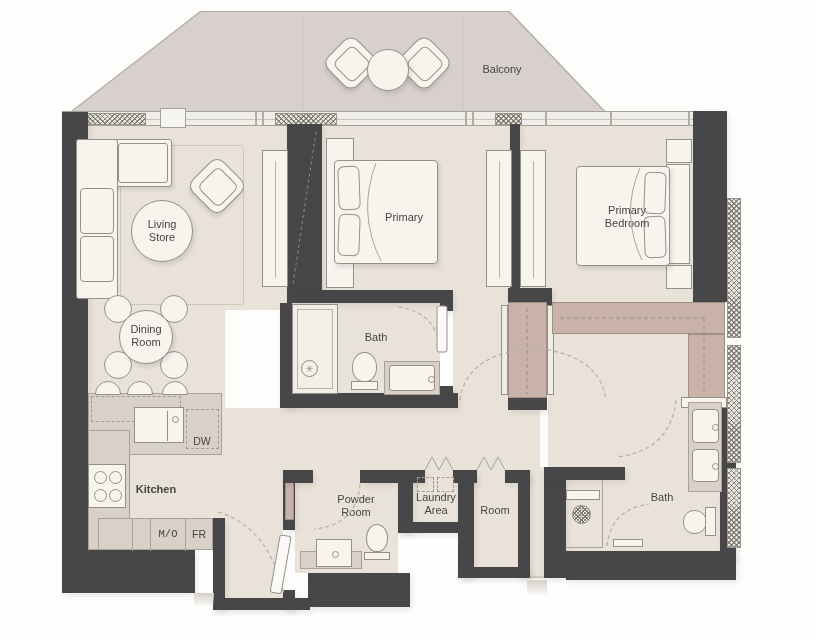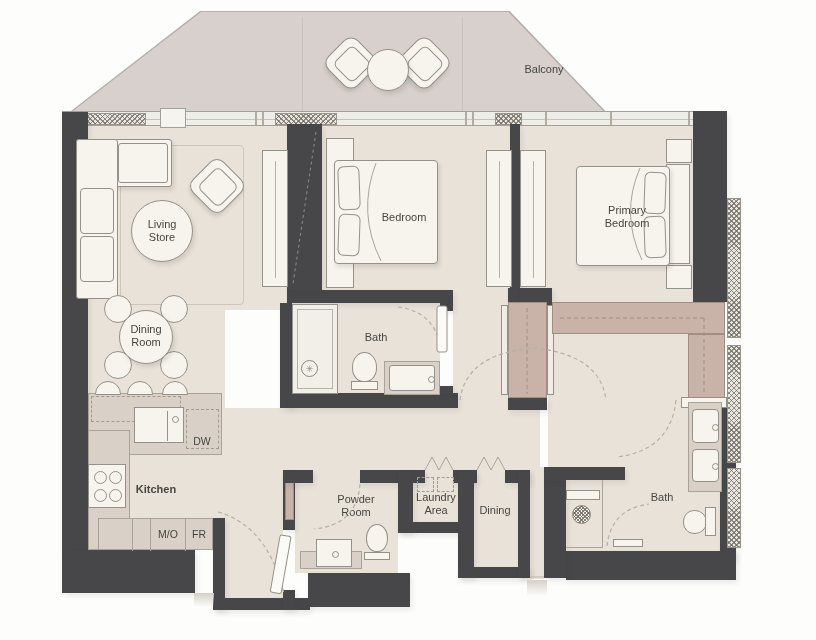--- a/index.html
+++ b/index.html
@@ -45,21 +45,21 @@
     <div class="balcony-inner">
       <div class="abs" style="left:238px;top:6px;width:1px;height:98px;background:#c9c3bd;"></div>
       <div class="abs" style="left:398px;top:6px;width:1px;height:98px;background:#c9c3bd;"></div>
     </div>
   </div>
   <div class="furn" style="left:330px;top:42px;width:42px;height:42px;border-radius:10px;transform:rotate(45deg);"></div>
   <div class="abs" style="left:338px;top:50px;width:26px;height:26px;border:1px solid var(--line);border-radius:6px;background:var(--furn);transform:rotate(45deg);"></div>
   <div class="furn" style="left:403px;top:42px;width:42px;height:42px;border-radius:10px;transform:rotate(45deg);"></div>
   <div class="abs" style="left:411px;top:50px;width:26px;height:26px;border:1px solid var(--line);border-radius:6px;background:var(--furn);transform:rotate(45deg);"></div>
   <div class="furn circle" style="left:367px;top:49px;width:42px;height:42px;"></div>
-  <div class="lbl" style="left:502px;top:69px;margin-left:42px;">Balcony</div>
+  <div class="lbl" style="left:502px;top:69px;">Balcony</div>
 
   <div class="floor" style="left:88px;top:124px;width:605px;height:186px;"></div>
   <div class="floor" style="left:88px;top:124px;width:137px;height:426px;"></div>
   <div class="floor" style="left:225px;top:408px;width:58px;height:190px;"></div>
   <div class="floor" style="left:225px;top:408px;width:315px;height:75px;"></div>
   <div class="floor" style="left:530px;top:467px;width:14px;height:112px;"></div>
   <div class="floor" style="left:295px;top:483px;width:103px;height:90px;"></div>
   <div class="floor" style="left:413px;top:483px;width:45px;height:39px;"></div>
   <div class="floor" style="left:474px;top:483px;width:44px;height:84px;"></div>
   <div class="floor" style="left:292px;top:303px;width:148px;height:90px;"></div>
@@ -158,36 +158,36 @@
     <div class="abs circle" style="left:5px;top:6px;width:11px;height:11px;border:1px solid var(--line);"></div>
     <div class="abs circle" style="left:20px;top:6px;width:11px;height:11px;border:1px solid var(--line);"></div>
     <div class="abs circle" style="left:5px;top:24px;width:11px;height:11px;border:1px solid var(--line);"></div>
     <div class="abs circle" style="left:20px;top:24px;width:11px;height:11px;border:1px solid var(--line);"></div>
   </div>
   <div class="counter" style="left:98px;top:518px;width:115px;height:32px;">
     <div class="abs" style="left:33px;top:0;width:1px;height:32px;background:#a8a298;"></div>
     <div class="abs" style="left:51px;top:0;width:1px;height:32px;background:#a8a298;"></div>
     <div class="abs" style="left:86px;top:0;width:1px;height:32px;background:#a8a298;"></div>
   </div>
-  <div class="lbl sm" style="left:168px;top:534px;">M/O</div>
+  <div class="lbl sm" style="left:168px;top:534px;font-family:Liberation Mono, monospace;">M/O</div>
   <div class="lbl sm" style="left:199px;top:534px;">FR</div>
   <div class="furn flat" style="left:95px;top:381px;width:26px;height:14px;border-radius:13px 13px 0 0;"></div>
   <div class="furn flat" style="left:127px;top:381px;width:26px;height:14px;border-radius:13px 13px 0 0;"></div>
   <div class="furn flat" style="left:162px;top:381px;width:26px;height:14px;border-radius:13px 13px 0 0;"></div>
   <div class="lbl" style="left:156px;top:489px;font-weight:bold;">Kitchen</div>
   <div class="shadowmark" style="left:194px;top:593px;width:20px;height:14px;"></div>
 
   <div class="furn flat" style="left:262px;top:150px;width:26px;height:137px;">
     <div class="abs" style="left:12px;top:10px;width:1px;height:117px;background:#b5b1a8;"></div>
   </div>
   <div class="furn flat" style="left:326px;top:138px;width:28px;height:150px;"></div>
   <div class="furn" style="left:334px;top:160px;width:104px;height:104px;border-radius:4px;"></div>
   <div class="furn flat" style="left:338px;top:166px;width:22px;height:44px;border-radius:6px;transform:rotate(-2deg);"></div>
   <div class="furn flat" style="left:338px;top:214px;width:22px;height:42px;border-radius:6px;transform:rotate(2deg);"></div>
-  <div class="lbl" style="left:404px;top:217px;">Bedroom</div>
+  <div class="lbl" style="left:404px;top:217px;">Primary</div>
   <div class="furn flat" style="left:486px;top:150px;width:26px;height:137px;">
     <div class="abs" style="left:12px;top:10px;width:1px;height:117px;background:#b5b1a8;"></div>
   </div>
 
   <div class="furn flat" style="left:520px;top:150px;width:26px;height:137px;">
     <div class="abs" style="left:12px;top:10px;width:1px;height:117px;background:#b5b1a8;"></div>
   </div>
   <div class="furn flat" style="left:666px;top:139px;width:26px;height:24px;"></div>
   <div class="furn flat" style="left:666px;top:265px;width:26px;height:24px;"></div>
   <div class="furn flat" style="left:666px;top:164px;width:24px;height:100px;"></div>
@@ -211,21 +211,21 @@
   <div class="counter" style="left:300px;top:551px;width:62px;height:18px;"></div>
   <div class="furn flat" style="left:316px;top:539px;width:36px;height:28px;">
     <div class="abs circle" style="left:15px;top:11px;width:5px;height:5px;border:1px solid var(--line);"></div>
   </div>
   <div class="furn flat" style="left:366px;top:524px;width:22px;height:28px;border-radius:50% 50% 46% 46%;"></div>
   <div class="furn flat" style="left:364px;top:552px;width:26px;height:8px;"></div>
   <div class="lbl" style="left:356px;top:506px;width:64px;">Powder Room</div>
   <div class="dashedbox" style="left:417px;top:477px;width:17px;height:15px;"></div>
   <div class="dashedbox" style="left:437px;top:477px;width:17px;height:15px;"></div>
   <div class="lbl" style="left:436px;top:504px;width:52px;">Laundry Area</div>
-  <div class="lbl" style="left:495px;top:510px;">Dining</div>
+  <div class="lbl" style="left:495px;top:510px;">Room</div>
   <div class="shadowmark" style="left:527px;top:580px;width:20px;height:16px;"></div>
 
   <div class="counter" style="left:688px;top:402px;width:34px;height:90px;"></div>
   <div class="furn flat" style="left:692px;top:409px;width:27px;height:34px;border-radius:4px;">
     <div class="abs circle" style="left:19px;top:14px;width:5px;height:5px;border:1px solid var(--line);"></div>
   </div>
   <div class="furn flat" style="left:692px;top:449px;width:27px;height:33px;border-radius:4px;">
     <div class="abs circle" style="left:19px;top:13px;width:5px;height:5px;border:1px solid var(--line);"></div>
   </div>
   <div class="furn flat" style="left:683px;top:510px;width:24px;height:24px;border-radius:46% 50% 50% 46%;"></div>

